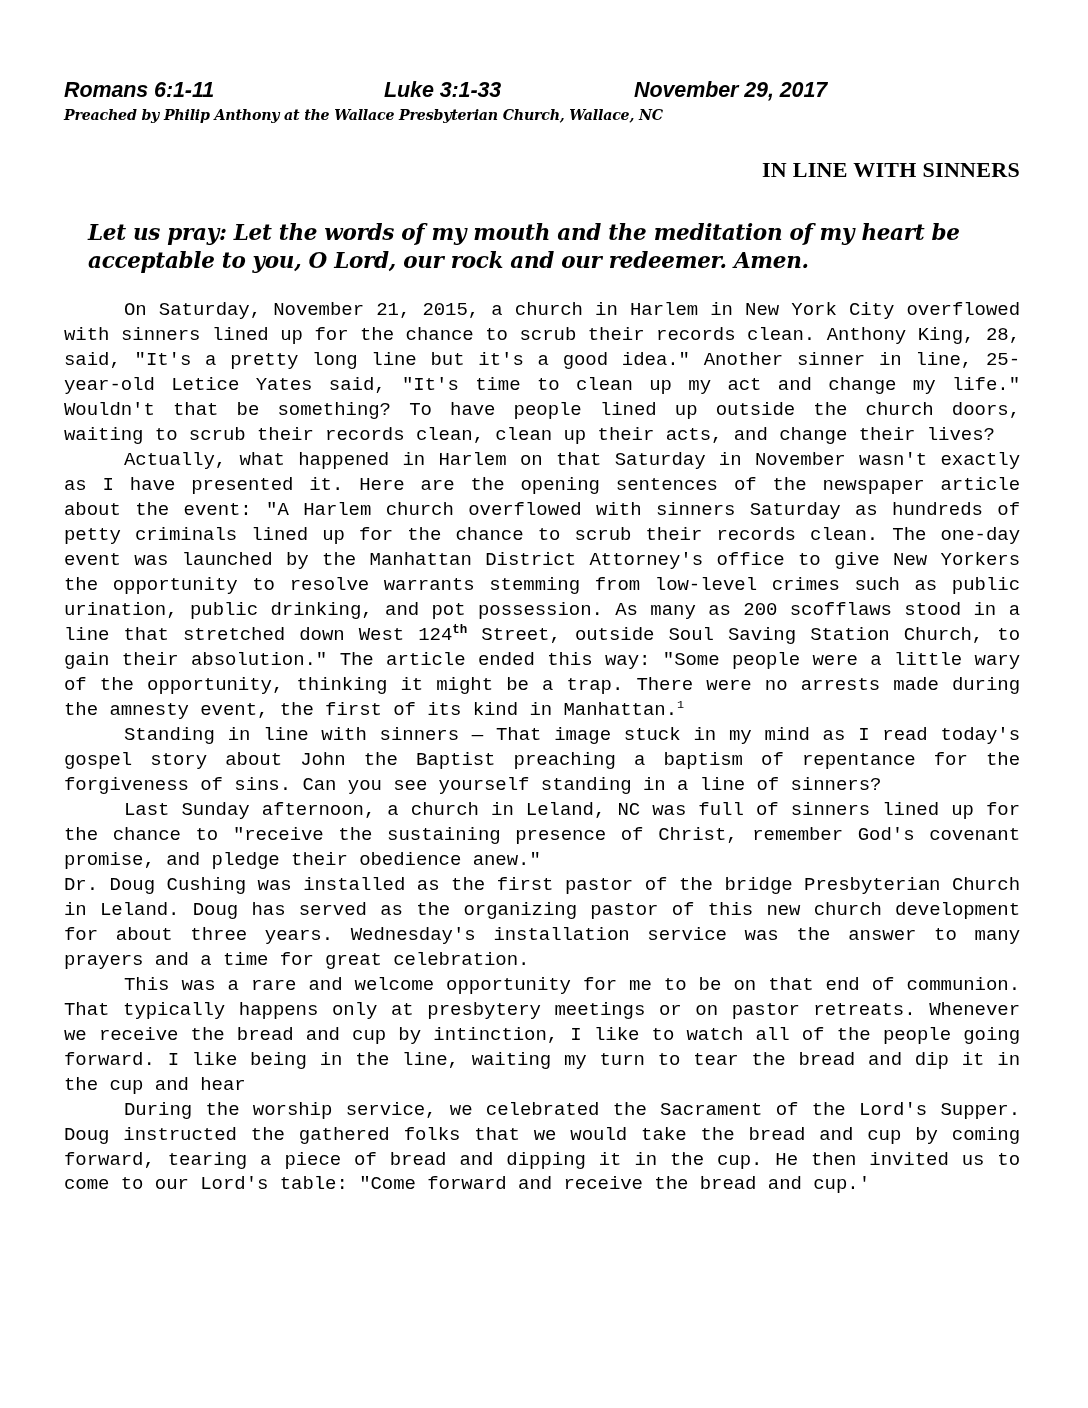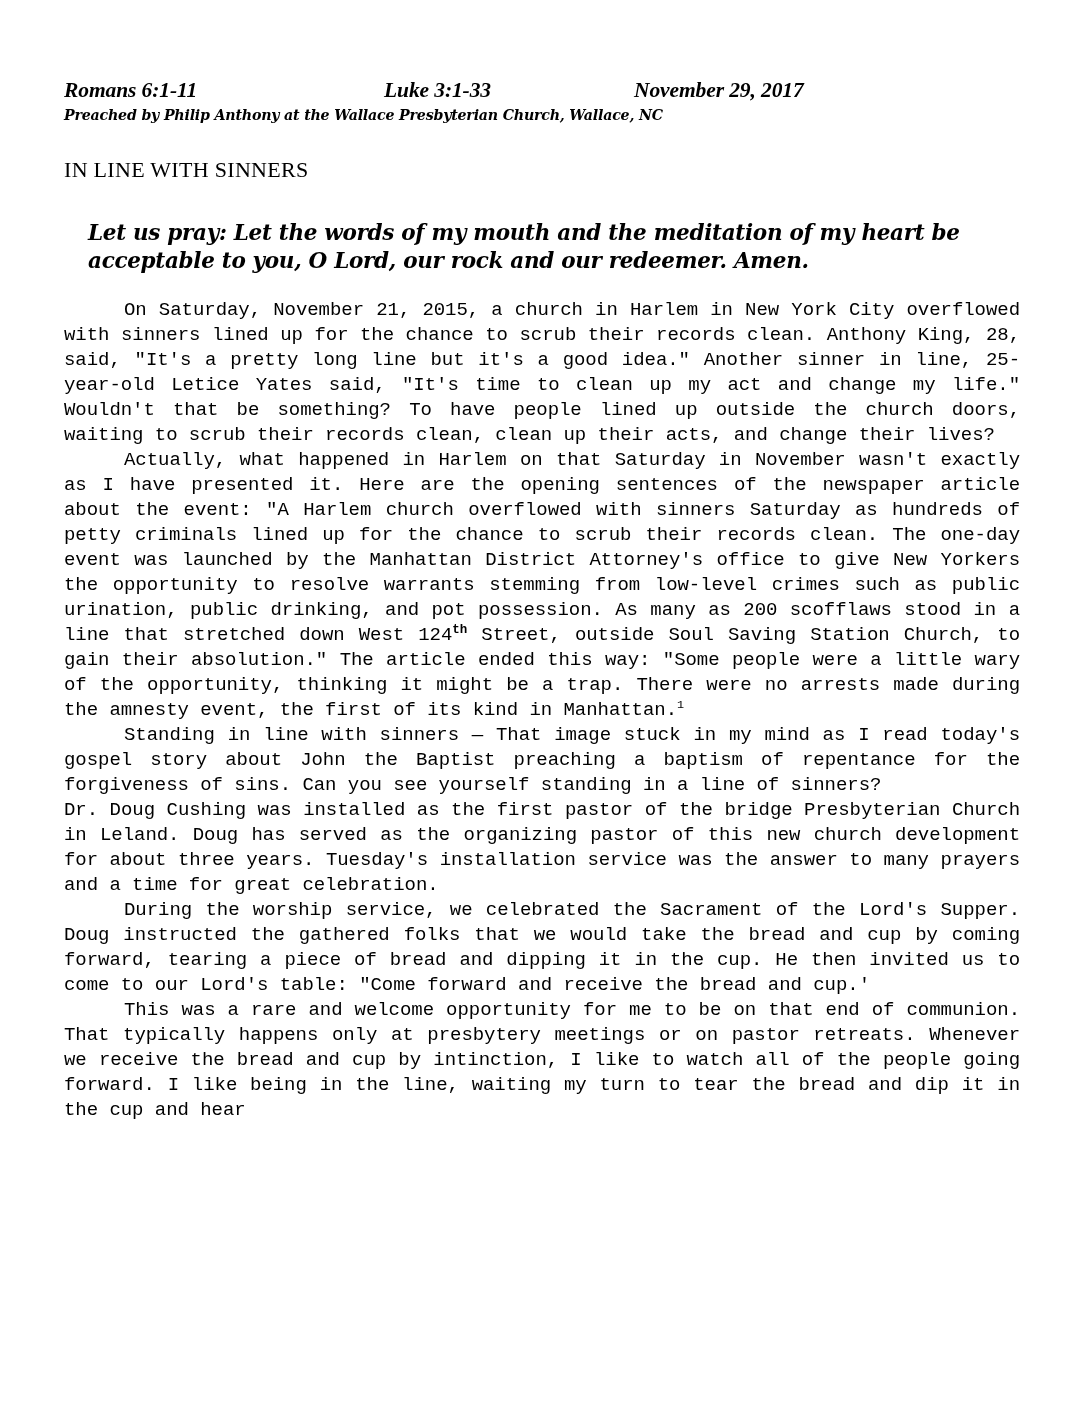--- a/index.html
+++ b/index.html
@@ -16,21 +16,21 @@
     height: 1408px;
     position: relative;
     background: #ffffff;
     box-sizing: border-box;
     padding: 78px 68px 0 64px;
     overflow: hidden;
   }
   .header-row {
     display: flex;
     align-items: baseline;
-    font-family: Liberation Serif, serif;
+    font-family: Liberation Sans, sans-serif;
     font-weight: bold;
     font-style: italic;
     font-size: 21.5px;
     letter-spacing: -0.1px;
     white-space: nowrap;
   }
   .header-row .h-ref {
     width: 320px;
   }
   .header-row .h-gospel {
@@ -42,23 +42,23 @@
   .byline {
     font-family: "DejaVu Serif", serif;
     font-weight: bold;
     font-style: italic;
     font-size: 14.2px;
     letter-spacing: -0.2px;
     margin-top: 4px;
     white-space: nowrap;
   }
   .title {
-    text-align: left;
+    text-align: right;
     font-family: "Liberation Serif", serif;
-    font-weight: normal;
+    font-weight: bold;
     font-size: 22px;
     letter-spacing: 0.3px;
     margin-top: 34px;
   }
   .prayer {
     font-family: "DejaVu Serif", serif;
     font-weight: bold;
     font-style: italic;
     font-size: 21.5px;
     line-height: 1.28;
@@ -111,18 +111,19 @@
   <div class="title">IN LINE WITH SINNERS</div>
 
   <div class="prayer">Let us pray:  Let the words of my mouth and the meditation of my heart be acceptable to you, O Lord, our rock and our redeemer.  Amen.</div>
 
   <div class="body">
     <p>On Saturday, November 21, 2015, a church in Harlem in New York City overflowed with sinners lined up for the chance to scrub their records clean.  Anthony King, 28, said, "It's a pretty long line but it's a good idea."  Another sinner in line, 25-year-old Letice Yates said, "It's time to clean up my act and change my life."  Wouldn't that be something?  To have people lined up outside the church doors, waiting to scrub their records clean, clean up their acts, and change their lives?</p>
 
     <p><span>Actually, what happened in Harlem on that Saturday in November wasn't exactly as I have presented it.  Here are the opening sentences of the newspaper article about the event:  "A Harlem church overflowed with sinners Saturday as hundreds of petty criminals lined up for the chance to scrub their records clean.  The one-day event was launched by the Manhattan District Attorney's office to give New Yorkers the opportunity to resolve warrants stemming from low-level crimes such as public urination, public drinking, and pot possession.  As many as 200 scofflaws stood in a line that stretched down West 124</span><span class="sup-th">th</span><span> Street, outside Soul Saving Station Church, to gain their absolution."  The article ended this way:  "Some people were a little wary of the opportunity, thinking it might be a trap.  There were no arrests made during the amnesty event, the first of its kind in Manhattan.</span><sup>1</sup></p>
 
     <p>Standing in line with sinners — That image stuck in my mind as I read today's gospel story about John the Baptist preaching a baptism of repentance for the forgiveness of sins.  Can you see yourself standing in a line of sinners?</p>
-    <p class="noindent">Dr. Doug Cushing was installed as the first pastor of the bridge Presbyterian Church in Leland.  Doug has served as the organizing pastor of this new church development for about three years.  Tuesday's installation service was the answer to many prayers and a time for great celebration.</p>
+    <p>Last Sunday afternoon, a church in Leland, NC was full of sinners lined up for the chance to "receive the sustaining presence of Christ, remember God's covenant promise, and pledge their obedience anew."</p>
+    <p class="noindent">Dr. Doug Cushing was installed as the first pastor of the bridge Presbyterian Church in Leland.  Doug has served as the organizing pastor of this new church development for about three years.  Wednesday's installation service was the answer to many prayers and a time for great celebration.</p>
+    <p>This was a rare and welcome opportunity for me to be on that end of communion.  That typically happens only at presbytery meetings or on pastor retreats.  Whenever we receive the bread and cup by intinction, I like to watch all of the people going forward.  I like being in the line, waiting my turn to tear the bread and dip it in the cup and hear</p>
     <p>During the worship service, we celebrated the Sacrament of the Lord's Supper.  Doug instructed the gathered folks that we would take the bread and cup by coming forward, tearing a piece of bread and dipping it in the cup.  He then invited us to come to our Lord's table:  "Come forward and receive the bread and cup.'</p>
-    <p>This was a rare and welcome opportunity for me to be on that end of communion.  That typically happens only at presbytery meetings or on pastor retreats.  Whenever we receive the bread and cup by intinction, I like to watch all of the people going forward.  I like being in the line, waiting my turn to tear the bread and dip it in the cup and hear</p>
   </div>
 
 </div>
 
 </body></html>

